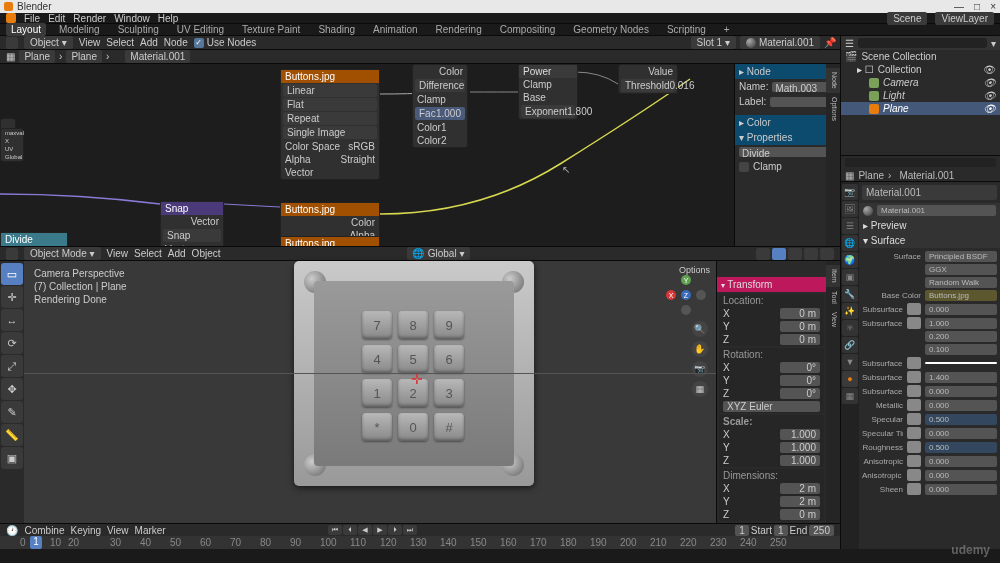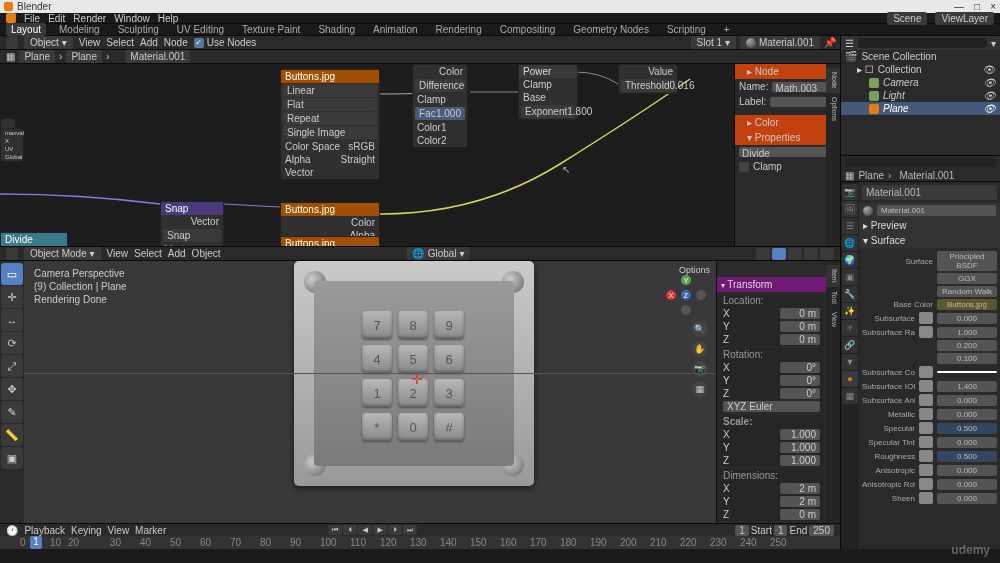--- a/index.html
+++ b/index.html
@@ -69,28 +69,28 @@
 .gizmo .axis { position: absolute; width: 10px; height: 10px; border-radius: 50%; font-size: 7px; display: flex; align-items: center; justify-content: center; color: #fff; }
 .keypad { position: absolute; left: 270px; top: 0px; width: 240px; height: 225px; background: linear-gradient(#cacaca,#999); border-radius: 5px; box-shadow: 0 2px 6px rgba(0,0,0,.6); }
 .keypad .kplate { position: absolute; inset: 20px; background: linear-gradient(#9a9a9a,#7a7a7a); border-radius: 4px; }
 .keypad .screw { position: absolute; width: 22px; height: 22px; border-radius: 50%; background: radial-gradient(circle at 35% 35%, #ccc, #666); }
 .keypad .kbtn { position: absolute; width: 30px; height: 28px; background: linear-gradient(#b8b8b8, #888); border-radius: 4px; display: flex; align-items: center; justify-content: center; color: #555; font-size: 13px; font-weight: 500; box-shadow: inset 0 -2px 3px rgba(0,0,0,.3), 0 1px 2px rgba(0,0,0,.4); }
 .vpnavicons { position: absolute; right: 8px; top: 60px; display:flex; flex-direction:column; gap:4px;}
 .vpnavicons .nvicon { width:16px; height:16px; background:#444; border-radius:50%; color:#ccc; display:flex;align-items:center;justify-content:center;font-size:9px;}
 
 
 .npanel { width: 110px; background: #2a2a2a; border-left: 1px solid #0a0a0a; font-size: 8px; color: #ccc; }
-.npanel .nphdr { background: #701a75; padding: 2px 4px; font-size: 8px; color: #ddd; margin-top: 16px; }
+.npanel .nphdr { background: #be185d; padding: 2px 4px; font-size: 8px; color: #ddd; margin-top: 16px; }
 .npanel .prop { display: flex; justify-content: space-between; padding: 1px 4px; }
 .npanel .prop .pval { background: #545454; padding: 0 4px; border-radius: 2px; min-width:40px; text-align:right; }
 .npanel .section { background: #262626; margin: 2px; border-radius: 2px; }
 
 
 .node-npanel { position: absolute; right: 0; top: 0; width: 106px; height: 200px; background: #2a2a2a; border-left: 1px solid #0a0a0a; font-size:8px; color:#ccc;}
-.node-npanel .nphdr { background:#c2410c; padding:2px 12px;}
+.node-npanel .nphdr { background:#0c4a6e; padding:2px 4px;}
 .node-npanel .nprow { padding:2px 4px; display:flex; gap:4px; align-items:center;}
 .node-npanel .field { background:#545454; flex:1; padding:1px 3px; border-radius:2px; height:10px;}
 
 
 .timeline { height: 28px; background: #2a2a2a; border-top: 1px solid #0a0a0a; display:flex; flex-direction:column;}
 .tlhdr { height:12px; display:flex; align-items:center; padding:0 6px; gap:6px; font-size:8px; color:#ccc;}
 .tlhdr .playctl { margin: 0 auto; display:flex; gap:1px;}
 .tlhdr .playbtn { width:14px; height:10px; background:#3a3a3a; border-radius:2px; display:flex;align-items:center;justify-content:center;font-size:7px;}
 .tlhdr .range { margin-left:auto; display:flex; gap:2px;}
 .tlhdr .rval { background:#545454; padding:0 4px; border-radius:2px;}
@@ -117,21 +117,21 @@
 .proptabs { width:18px; background:#222; display:flex; flex-direction:column; gap:1px; padding:2px 0;}
 .proptabs .ptab { width:16px; height:16px; margin:0 auto; background:#333; border-radius:2px; display:flex;align-items:center;justify-content:center;font-size:9px;color:#888;}
 .proptabs .ptab.active { background:#3a3a3a; color:#e87d0d;}
 .propbody { flex:1; background:#2a2a2a; overflow:hidden;}
 .propbody .pbhdr { background:#333; padding:2px 4px; display:flex; align-items:center; gap:4px;}
 .propbody .matslot { background:#3a3a3a; margin:3px; padding:2px 4px; border-radius:2px;}
 .propbody .psection { margin:2px 3px;}
 .propbody .pshdr { background:#333; padding:2px 4px; color:#ddd;}
 .propbody .prow { display:flex; align-items:center; padding:1px 0; gap:4px;}
 .propbody .plabel { flex:1; text-align:right; color:#aaa; font-size:8px; white-space:nowrap; overflow:hidden;}
-.propbody .pfield { width:60px; background:#545454; padding:1px 4px; border-radius:2px; text-align:center; font-size:8px;}
+.propbody .pfield { width:72px; background:#545454; padding:1px 4px; border-radius:2px; font-size:8px;}
 .propbody .pfield.blue { background:#33475f;}
 .propbody .pfield.yellow { background:#5c572f;}
 .propbody .pcolor { width:14px; height:12px; border-radius:2px;}
 .propbody .sphere2 { width:10px;height:10px;border-radius:50%;background:radial-gradient(circle at 30% 30%,#aaa,#333);}
 
 .watermark { position:absolute; right:10px; bottom:6px; font-size:12px; color:#fff; opacity:.3; font-weight:bold;}
 </style>
 </head>
 <body>
 
@@ -411,21 +411,21 @@
         <div class="tool">⟳</div>
         <div class="tool">⤢</div>
         <div class="tool">✥</div>
         <div class="tool">✎</div>
         <div class="tool">📏</div>
         <div class="tool">▣</div>
       </div>
       <div class="vpcanvas">
         <div class="vpinfo">
           <div>Camera Perspective</div>
-          <div>(9) Collection | Plane</div>
+          <div>(7) Collection | Plane</div>
           <div>Rendering Done</div>
         </div>
         <div class="options">Options</div>
         <div class="gizmo">
           <div class="axis" style="background:#d43838;left:0;top:15px;">X</div>
           <div class="axis" style="background:#5fa050;left:15px;top:0;">Y</div>
           <div class="axis" style="background:#3a6ab8;left:15px;top:15px;">Z</div>
           <div class="axis" style="background:#555;left:30px;top:15px;"></div>
           <div class="axis" style="background:#555;left:15px;top:30px;"></div>
         </div>
@@ -536,21 +536,21 @@
       <div style="width:14px;background:#252525;display:flex;flex-direction:column;padding-top:4px;">
         <div style="writing-mode:vertical-rl;font-size:7px;padding:4px 2px;background:#333;">Item</div>
         <div style="writing-mode:vertical-rl;font-size:7px;padding:4px 2px;">Tool</div>
         <div style="writing-mode:vertical-rl;font-size:7px;padding:4px 2px;">View</div>
       </div>
     </div>
 
     <div class="timeline">
       <div class="tlhdr">
         <span>🕐</span>
-        <span>Playback</span>
+        <span>Combine</span>
         <span>Keying</span>
         <span>View</span>
         <span>Marker</span>
         <div class="playctl">
           <span class="playbtn">⏮</span>
           <span class="playbtn">⏴</span>
           <span class="playbtn">◀</span>
           <span class="playbtn">▶</span>
           <span class="playbtn">⏵</span>
           <span class="playbtn">⏭</span>

